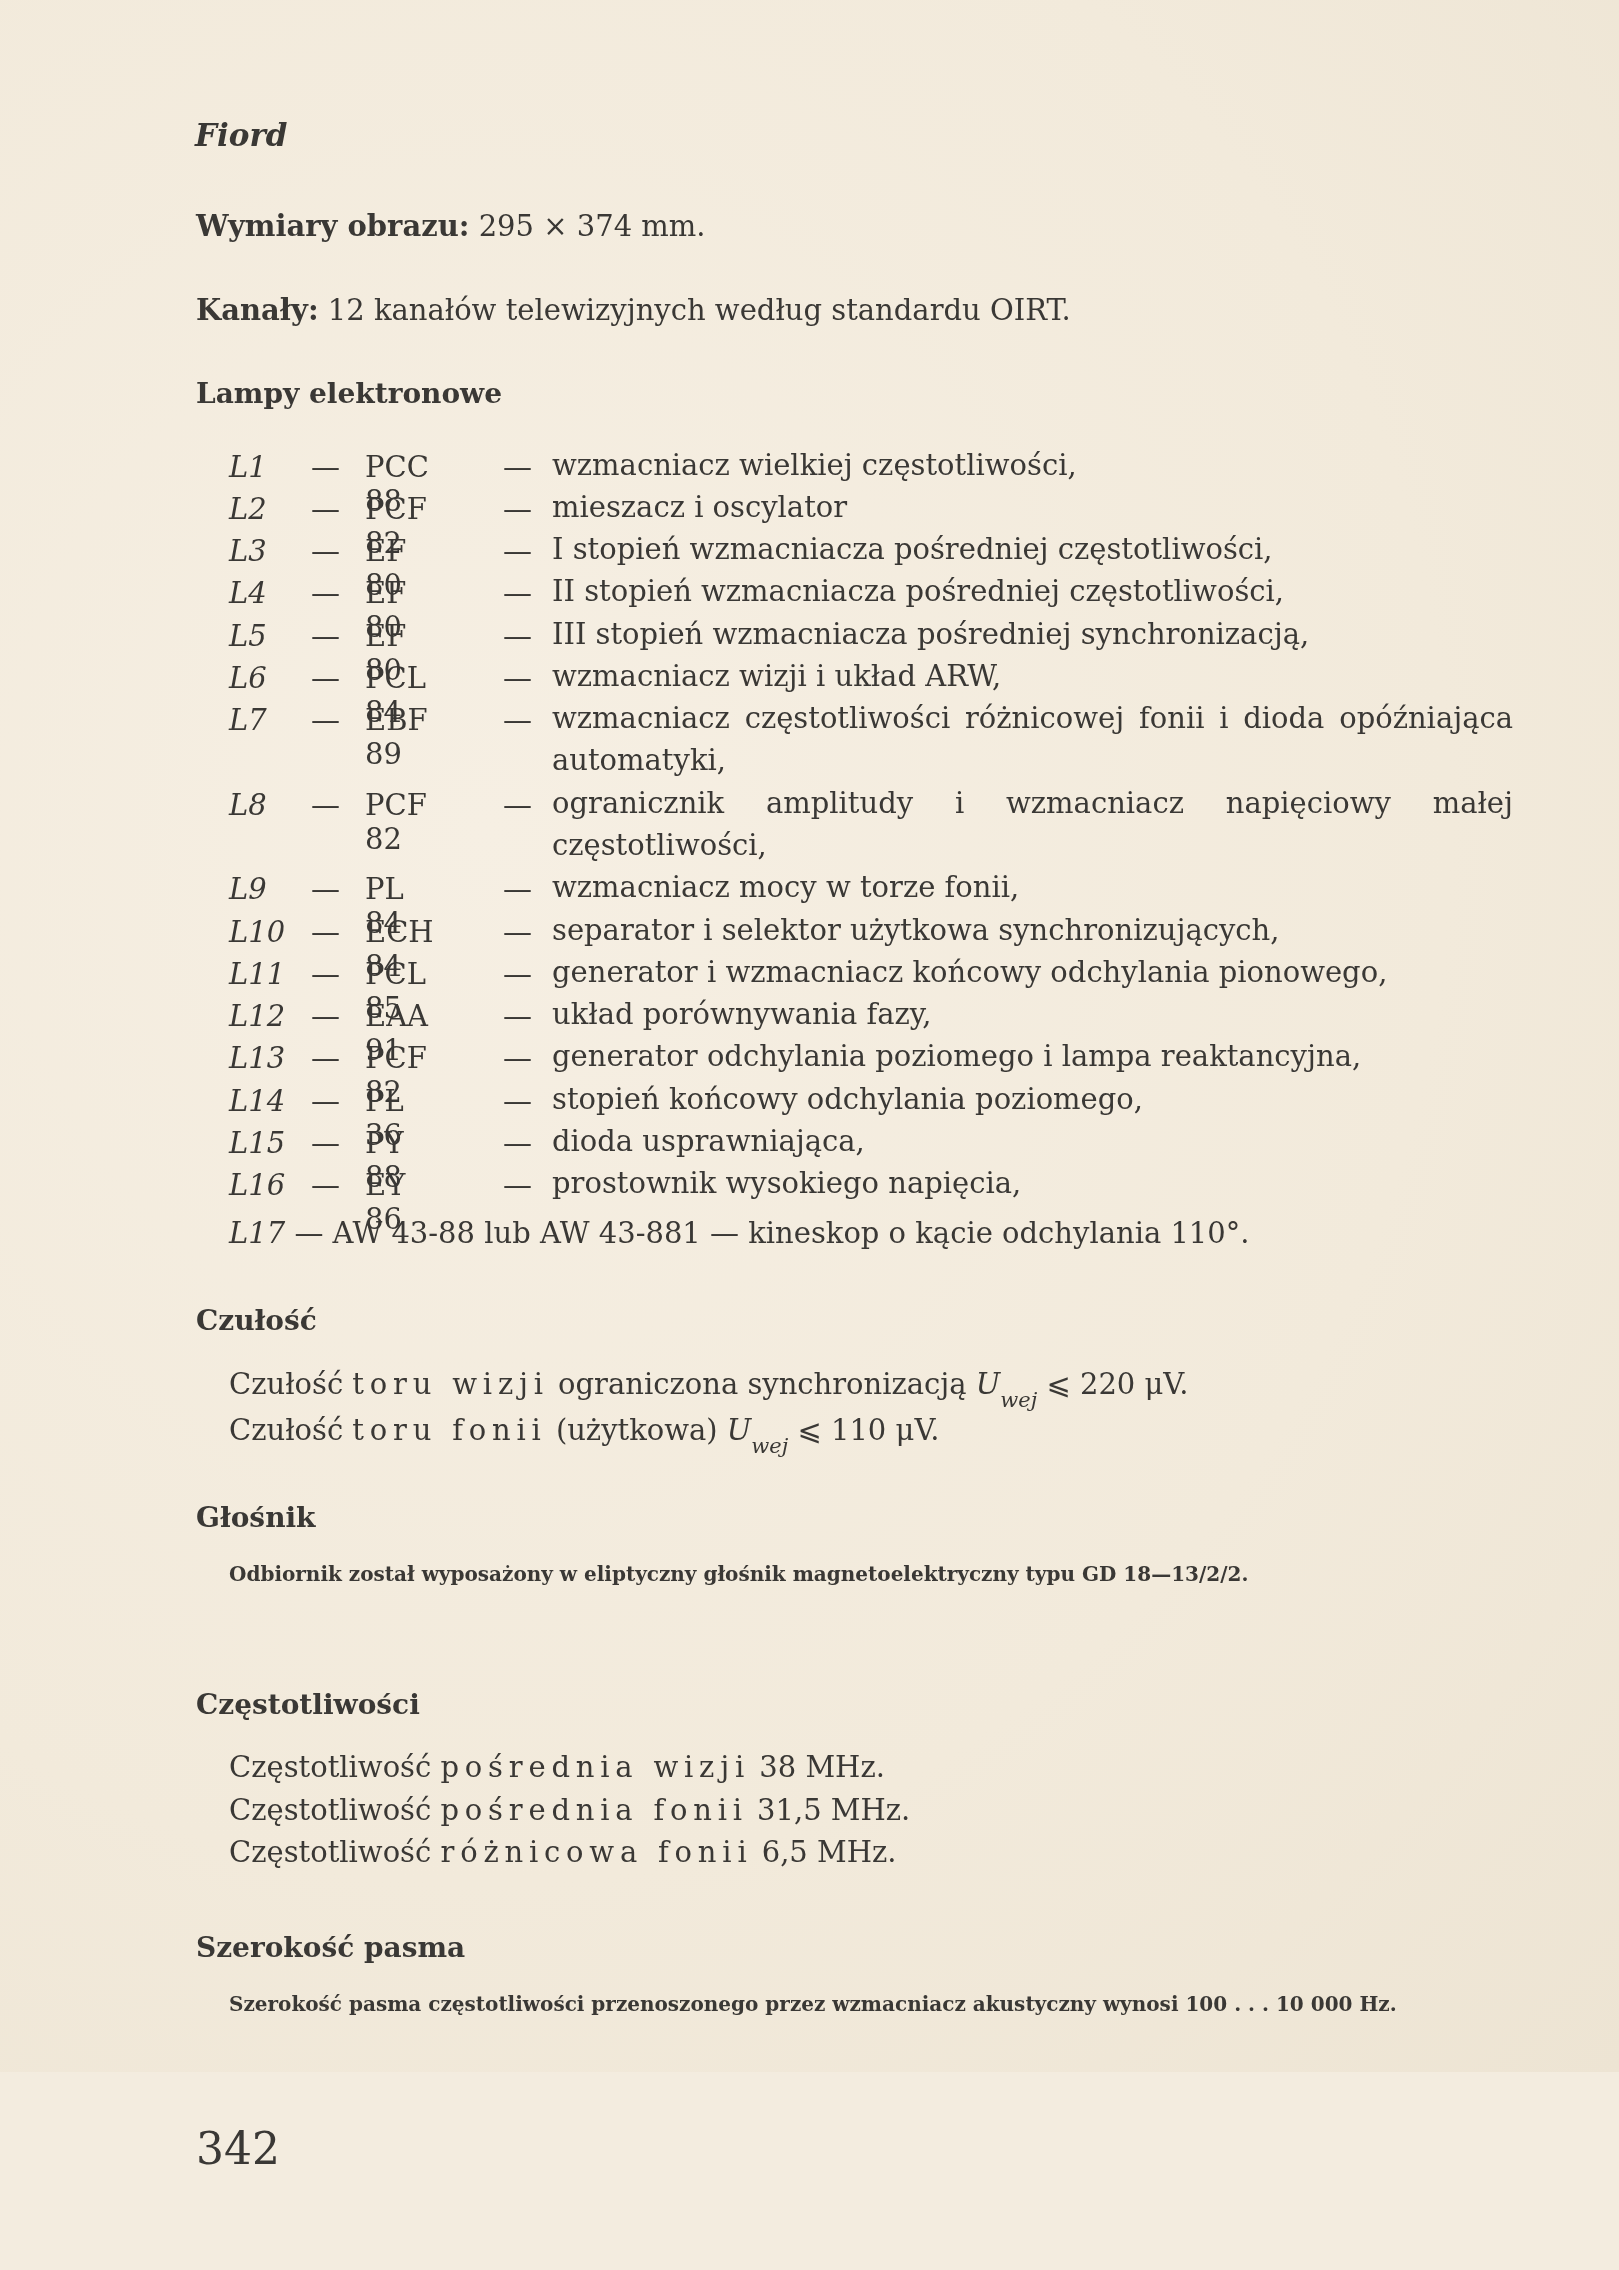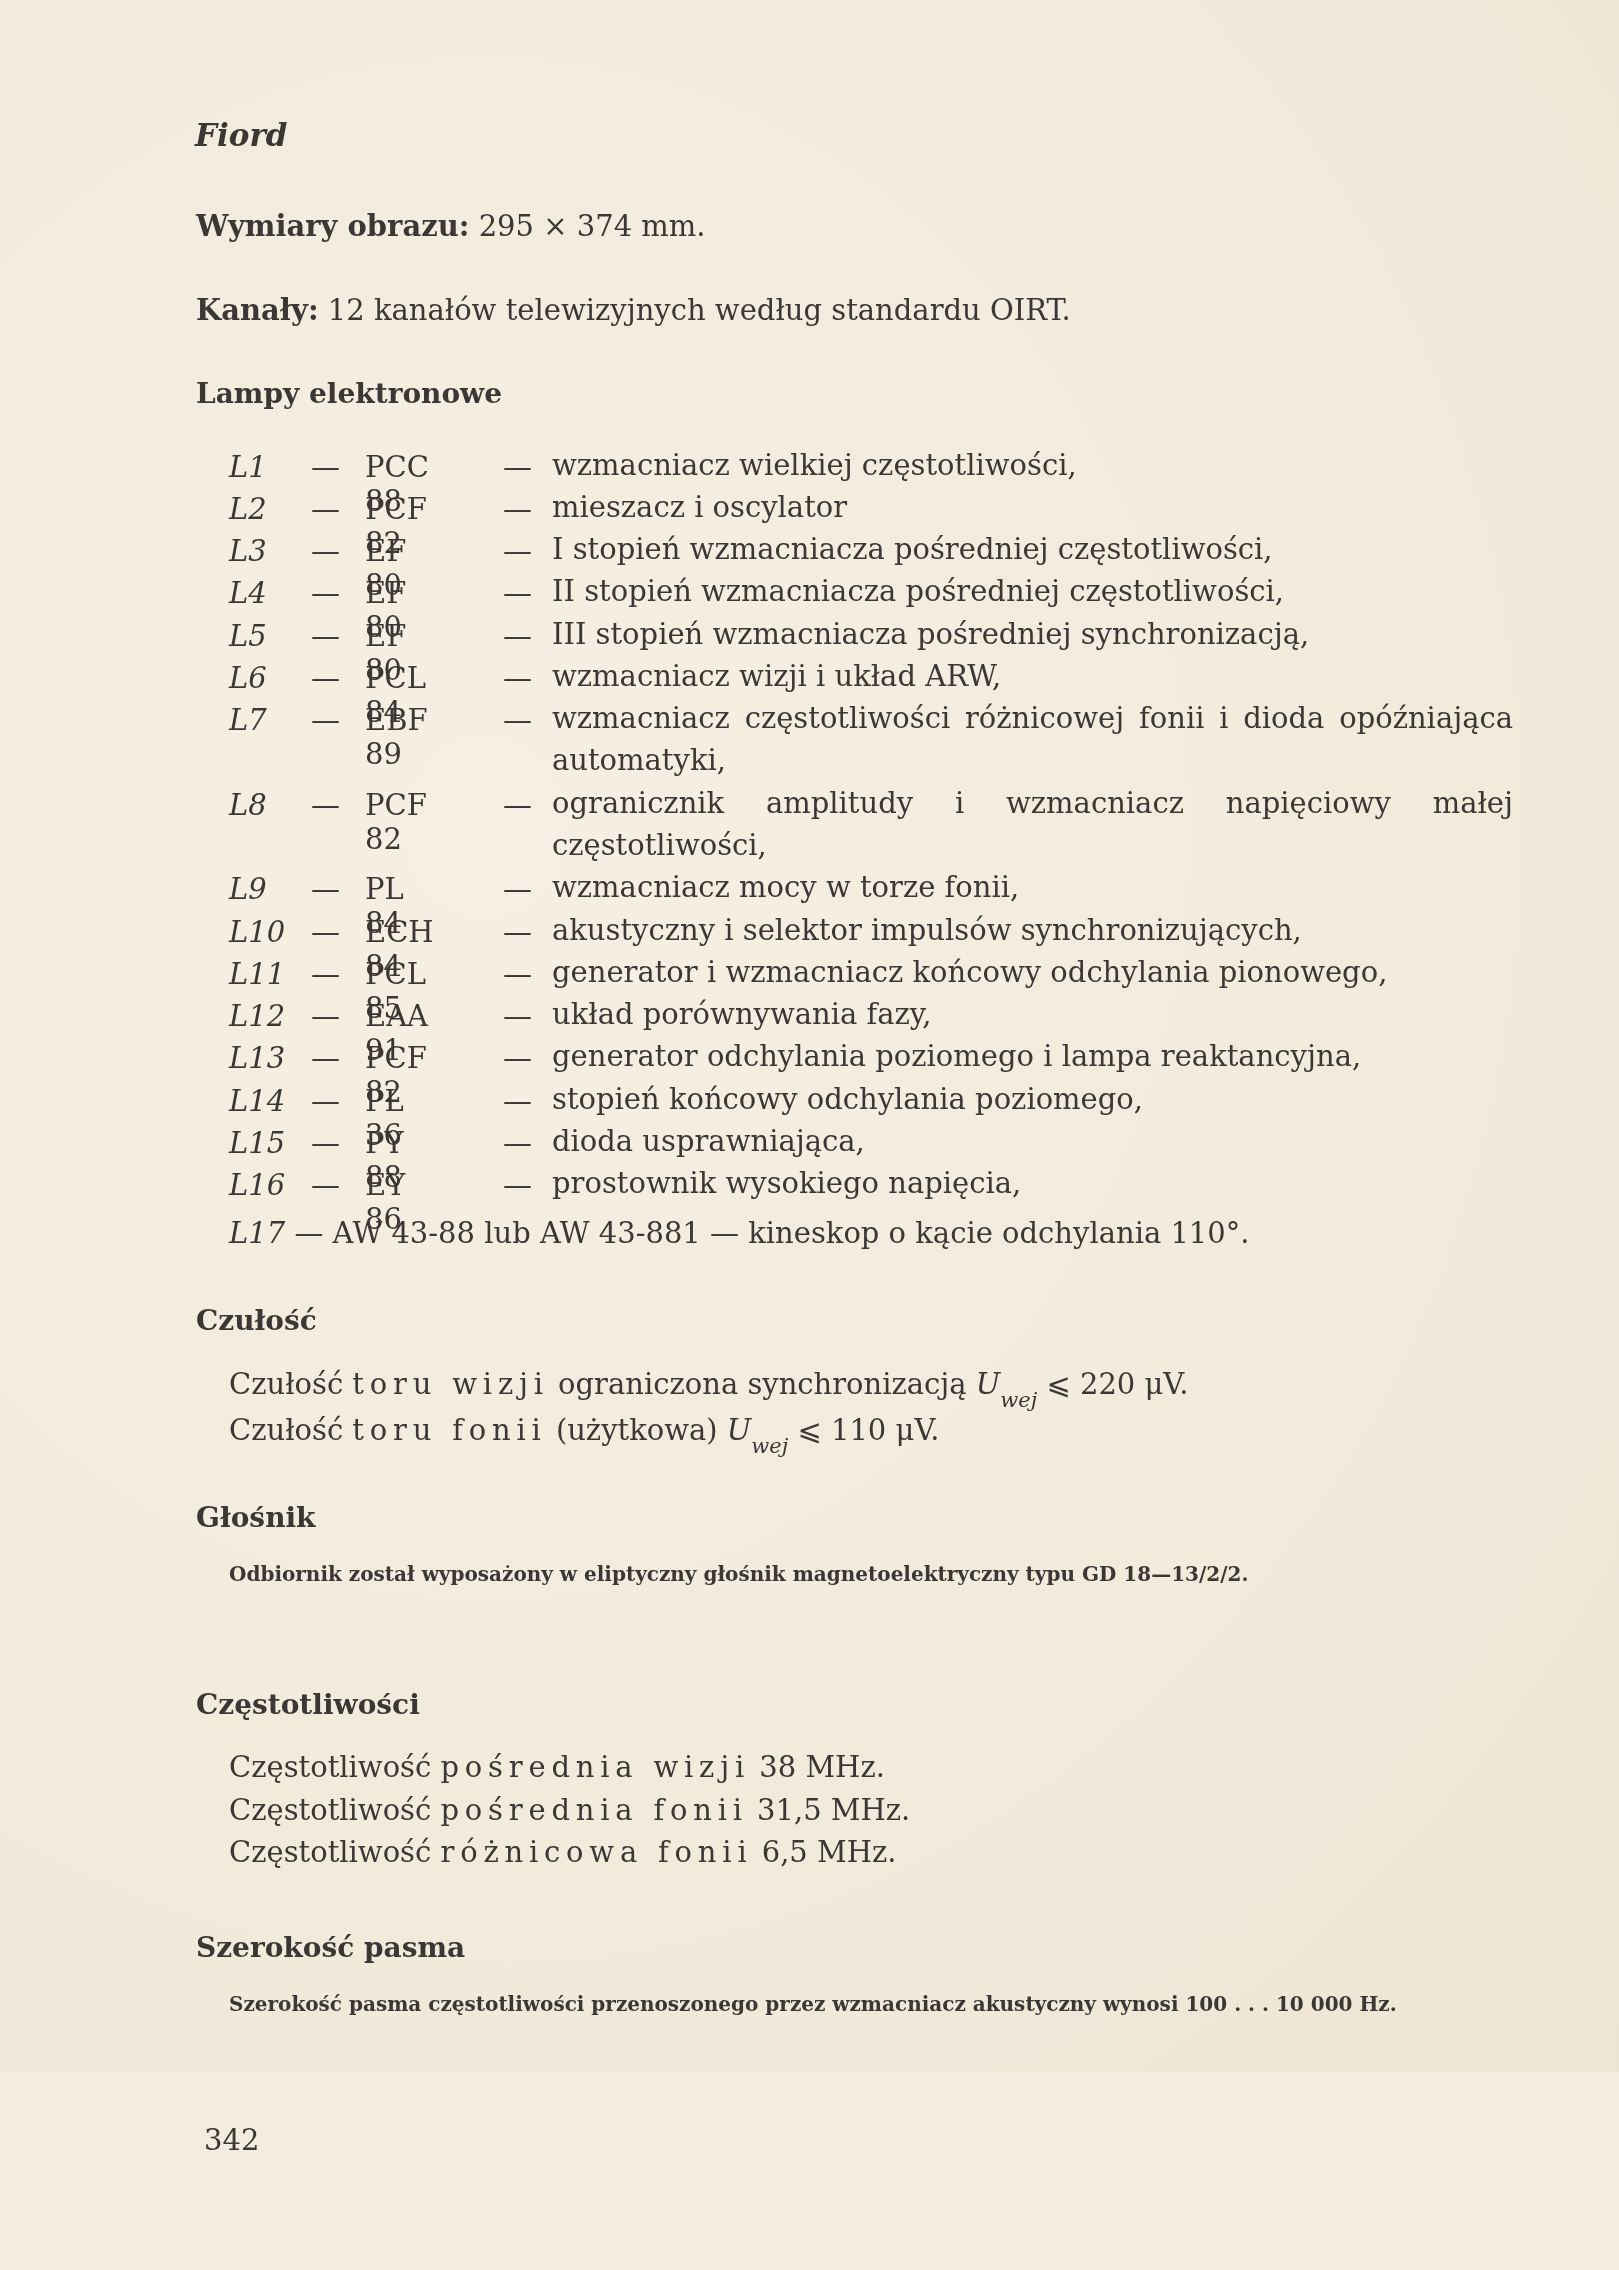--- a/index.html
+++ b/index.html
@@ -23,21 +23,21 @@
     .lamp-row { position: absolute; left: 229px; font-size: 29px; height: 42px; }
     .lamp-id { position: absolute; left: 0; font-style: italic; }
     .lamp-dash1 { position: absolute; left: 82px; }
     .lamp-tube { position: absolute; left: 136px; }
     .lamp-dash2 { position: absolute; left: 274px; }
     .lamp-desc { position: absolute; left: 323px; width: 961px; white-space: normal; text-align: justify; text-align-last: left; line-height: 42px; top: -5.8px; }
     .spaced { letter-spacing: 5.8px; }
     .sub { font-style: italic; font-size: 21px; position: relative; top: 13.4px; }
     .para { left: 196px; width: 1282px; font-size: 20px; white-space: normal; line-height: 46px; text-align: justify; font-weight: bold; }
     .indent { text-indent: 33px; }
-    .pageno { left: 204px; top: 2123px; font-size: 29px; }
+    .pageno { left: 196px; top: 2123px; font-size: 44px; }
   </style>
 </head>
 <body>
 
 <div class="page">
 
   <div class="abs title">Fiord</div>
 
   <div class="abs line" style="left:196px; top:209px;">
     <span class="bold">Wymiary obrazu:</span>
@@ -113,21 +113,21 @@
         <span class="lamp-dash1">—</span>
         <span class="lamp-tube">PL 84</span>
         <span class="lamp-dash2">—</span>
         <span class="lamp-desc">wzmacniacz mocy w torze fonii,</span>
       </div>
       <div class="lamp-row" style="top: 915px;">
         <span class="lamp-id">L10</span>
         <span class="lamp-dash1">—</span>
         <span class="lamp-tube">ECH 84</span>
         <span class="lamp-dash2">—</span>
-        <span class="lamp-desc">akustyczny i selektor impulsów synchronizujących,</span>
+        <span class="lamp-desc">separator i selektor użytkowa synchronizujących,</span>
       </div>
       <div class="lamp-row" style="top: 957px;">
         <span class="lamp-id">L11</span>
         <span class="lamp-dash1">—</span>
         <span class="lamp-tube">PCL 85</span>
         <span class="lamp-dash2">—</span>
         <span class="lamp-desc">generator i wzmacniacz końcowy odchylania pionowego,</span>
       </div>
       <div class="lamp-row" style="top: 999px;">
         <span class="lamp-id">L12</span>

